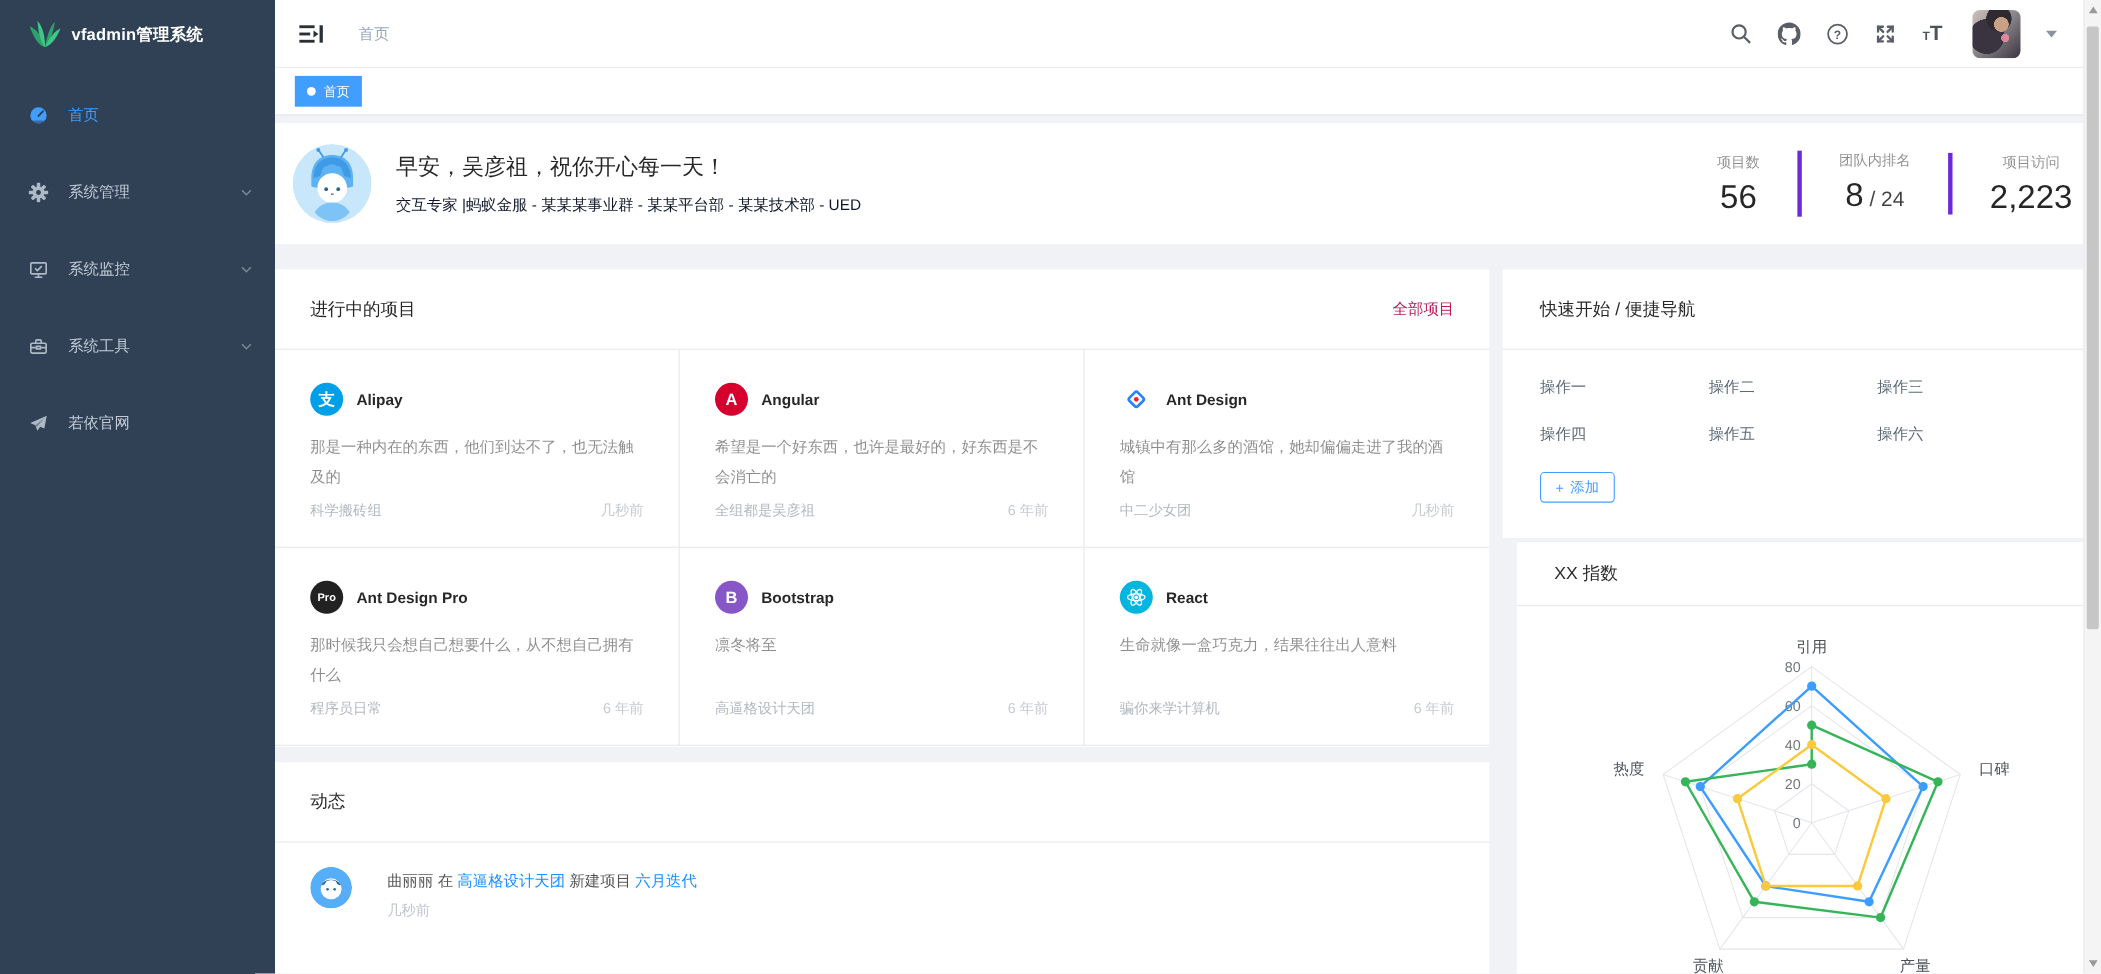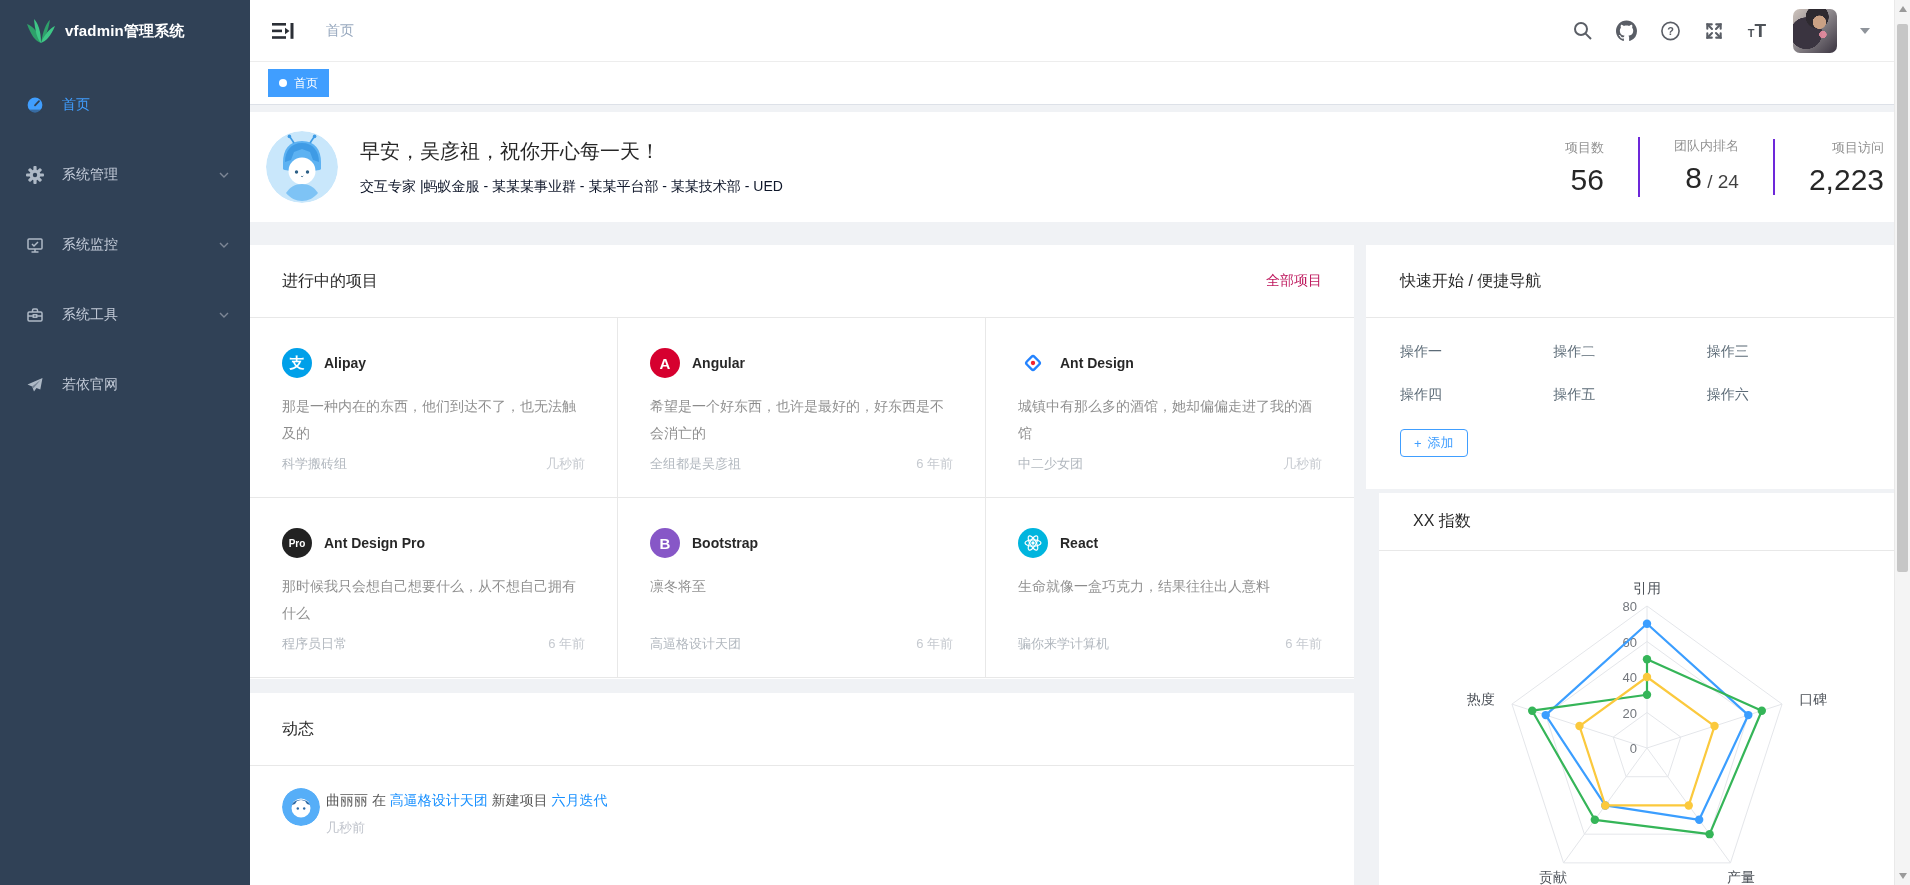--- a/index.html
+++ b/index.html
@@ -47,23 +47,23 @@
 
   
   .page { position:absolute; left:250px; top:105px; right:0; bottom:0; background:#f0f2f5; }
 
   .header-card { position:absolute; left:0; top:7px; width:100%; height:110px; background:#fff;
     display:flex; align-items:center; padding-left:16px; }
   .big-avatar { width:72px; height:72px; border-radius:50%; overflow:hidden; flex:0 0 72px; margin-right:22px; }
   .greet-title { font-size:20px; color:rgba(0,0,0,.85); margin-bottom:13px; }
   .greet-sub { font-size:14px; color:#0f172a; }
   .stats { margin-left:auto; display:flex; align-items:center; margin-right:26px; }
-  .stat { text-align:right; padding:0 34px; }
+  .stat { text-align:center; padding:0 34px; }
   .stat:last-child { padding-right:0; }
-  .stat + .stat { border-left:2px solid #6d28d9; }
+  .stat + .stat { border-left:4px solid #6d28d9; }
   .stat-label { font-size:13px; color:rgba(0,0,0,.45); margin-bottom:8px; }
   .stat-value { font-size:30px; color:rgba(0,0,0,.85); line-height:30px; }
   .stat-suffix { font-size:19px; color:rgba(0,0,0,.75); }
 
   .content { position:absolute; left:0; right:16px; top:140px; bottom:0; }
   .panel { position:absolute; background:#fff; }
   .panel-projects { left:0; top:0; width:1104px; height:434px; }
   .panel-activity { left:0; top:448px; width:1104px; height:192px; }
   .panel-quick { left:1116px; top:0; width:528px; height:244px; }
   .panel-index { left:1116px; top:248px; width:528px; height:392px;margin-left:13px; }
@@ -81,21 +81,21 @@
   .pcell:nth-child(3n) { border-right:none; }
   .prow { display:flex; align-items:center; gap:12px; margin-bottom:15px; }
   .badge { width:30px; height:30px; border-radius:50%; color:#fff; display:flex; align-items:center;
     justify-content:center; font-weight:bold; font-size:15px; flex:0 0 30px; }
   .badge.small-text { font-size:10px; }
   .pname { font-size:14px; font-weight:600; color:rgba(0,0,0,.85); }
   .pdesc { font-size:14px; color:rgba(0,0,0,.45); line-height:27px; height:54px; overflow:hidden; }
   .pfoot { margin-top:auto; display:flex; justify-content:space-between; font-size:13px; color:#b2b8bf; }
   .pfoot .ptime { color:#c6cad0; }
 
-  .act-item { display:flex; padding:22px 32px 0; gap:6px; }
+  .act-item { display:flex; padding:22px 32px 0; gap:32px; }
   .act-avatar { width:38px; height:38px; border-radius:50%; overflow:hidden; flex:0 0 38px; }
   .act-line { font-size:14px; color:rgba(0,0,0,.68); line-height:20px; padding-top:2px; }
   .act-link { color:#1890ff; cursor:pointer; text-decoration:none; }
   .act-time { margin-top:9px; font-size:13px; color:#c0c4cc; }
 
   .qgrid { padding:25px 34px; display:grid; grid-template-columns:repeat(3,1fr); row-gap:25px; align-items:center; }
   .q-link { font-size:14px; color:#5c6b77; cursor:pointer; text-decoration:none; }
   .add-btn { display:inline-flex; align-items:center; gap:6px; border:1px solid #409eff; color:#409eff;
     background:#fff; border-radius:4px; font-size:13px; padding:4px 13px; cursor:pointer; width:fit-content; }
 

